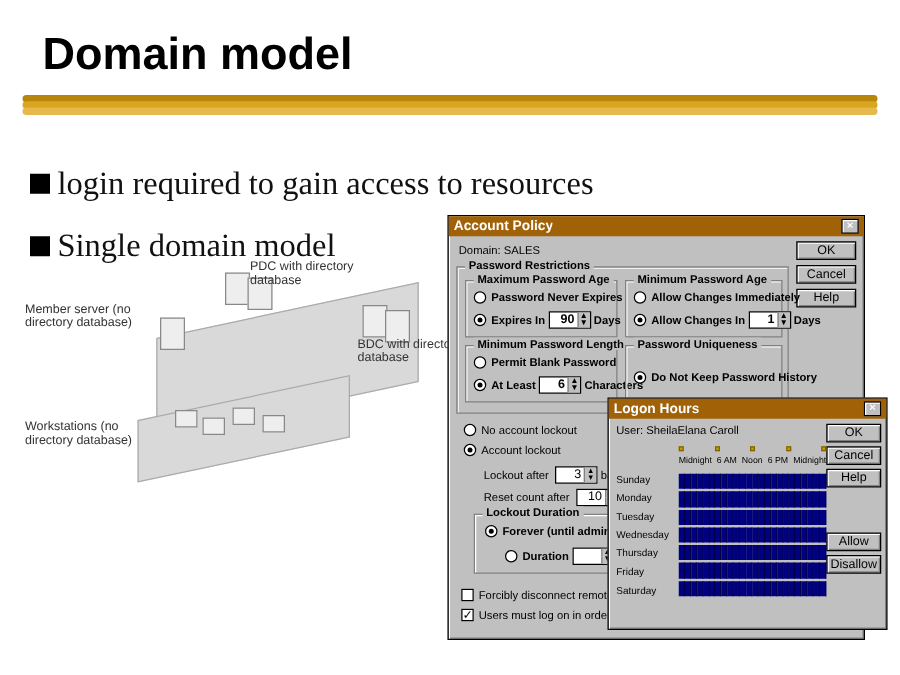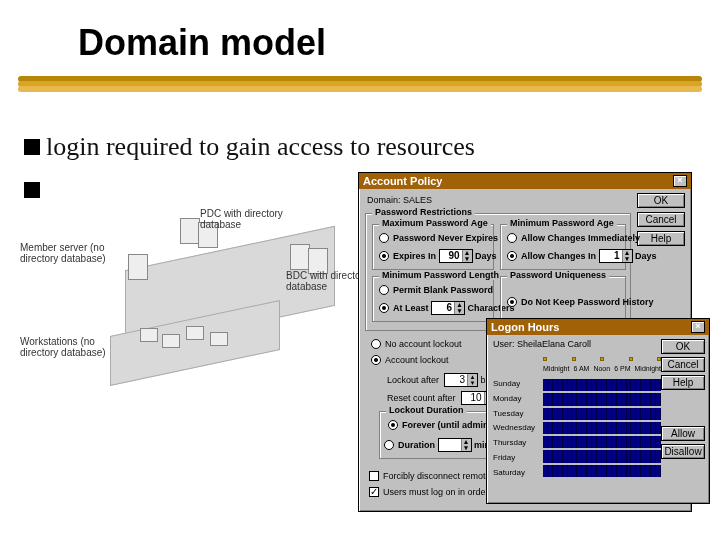--- a/index.html
+++ b/index.html
@@ -9,23 +9,22 @@
     height: 540px;
     background: #fff;
     font-family: "Segoe UI", Tahoma, Arial, sans-serif;
     position: relative;
     overflow: hidden;
   }
   .slide-title {
     font-family: "Arial Black", Arial, sans-serif;
     font-weight: 900;
     font-size: 36px;
-    padding: 22px 0 4px 50px;
+    padding: 22px 0 4px 34px;
     color: #000;
-    margin-left: 28px;
   }
   .rule-brush {
     margin: 8px 18px 0 18px;
     height: 18px;
     position: relative;
   }
   .rule-brush .stroke {
     position: absolute;
     left: 0; right: 0; height: 6px;
     border-radius: 3px;
@@ -250,20 +249,21 @@
   <div class="stroke" style="top:10px;background:#e6b84d"></div>
 </div>
 
 <div class="bullets">
   <div class="bullet-line">
     <span class="zbox"></span>
     <span>login required to gain access to resources</span>
   </div>
   <div class="bullet-line">
     <span class="zbox"></span>
+    <span>Single domain model</span>
   </div>
 </div>
 
 <div class="net-diagram">
   <div class="net-shelf" style="left:85px;top:40px;width:210px;height:80px"></div>
   <div class="net-shelf" style="left:70px;top:110px;width:170px;height:50px"></div>
   <div class="net-box" style="left:140px;top:10px"></div>
   <div class="net-box" style="left:158px;top:14px"></div>
   <div class="net-box" style="left:250px;top:36px"></div>
   <div class="net-box" style="left:268px;top:40px"></div>
@@ -402,21 +402,21 @@
       </span>&nbsp;
       <span>minutes</span>
     </div>
 
     <div class="groupbox" style="left:20px;top:222px;width:170px;height:48px">
       <div class="legend">Lockout Duration</div>
       <div class="row" style="left:8px;top:8px">
         <span class="radio checked"></span>
         <span>Forever (until admin unlocks)</span>
       </div>
-      <div class="row" style="left:4px;top:26px">
+      <div class="row" style="left:24px;top:26px">
         <span class="radio"></span>
         <span>Duration</span>&nbsp;
         <span class="spin">
           <span class="val"></span>
           <span class="arrows">
               <span>▴</span>
               <span>▾</span>
             </span>
         </span>&nbsp;
         <span>minutes</span>

